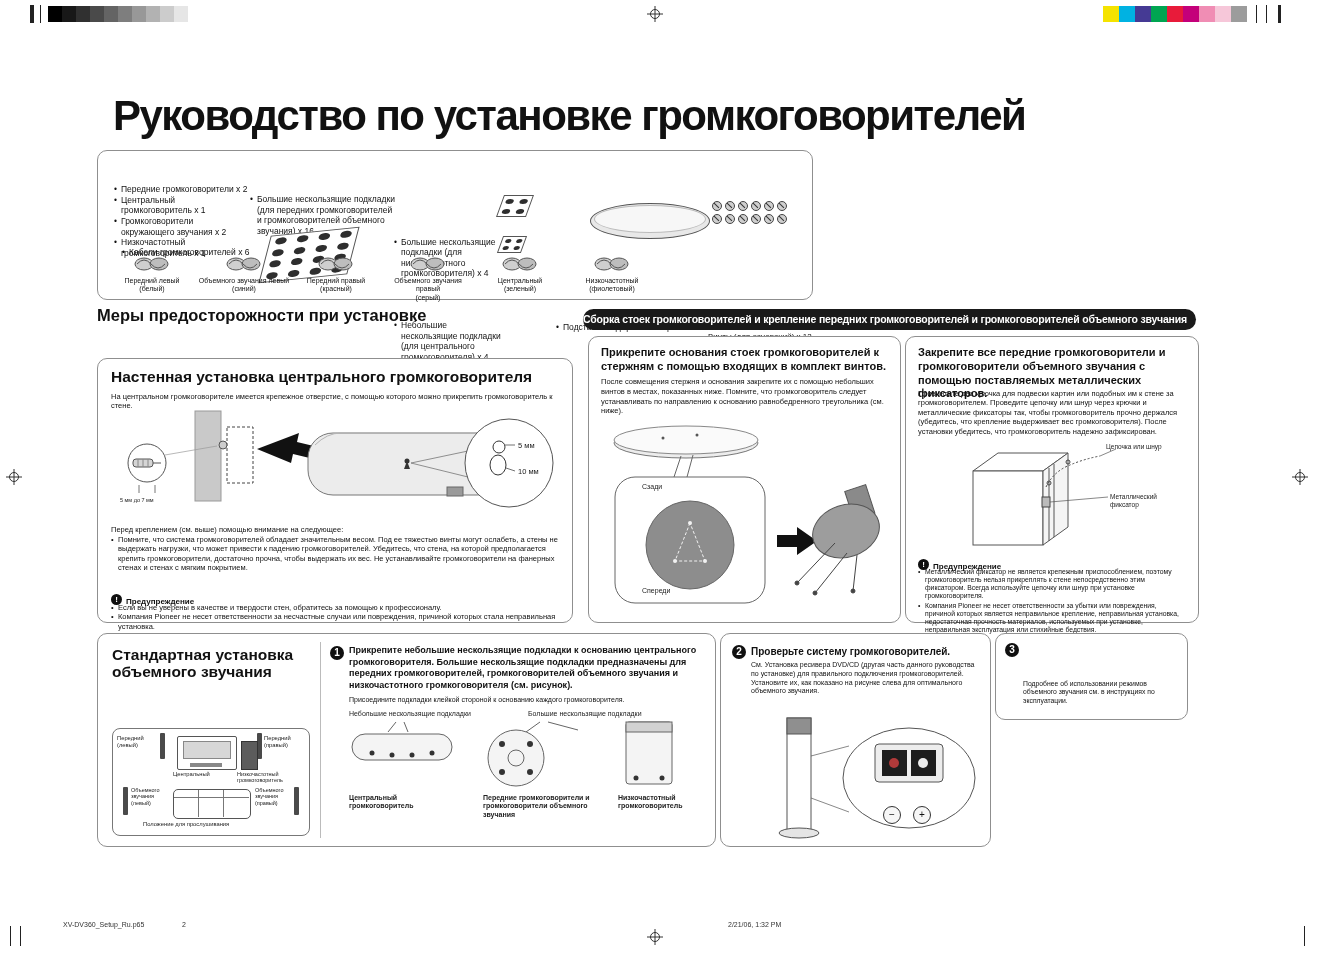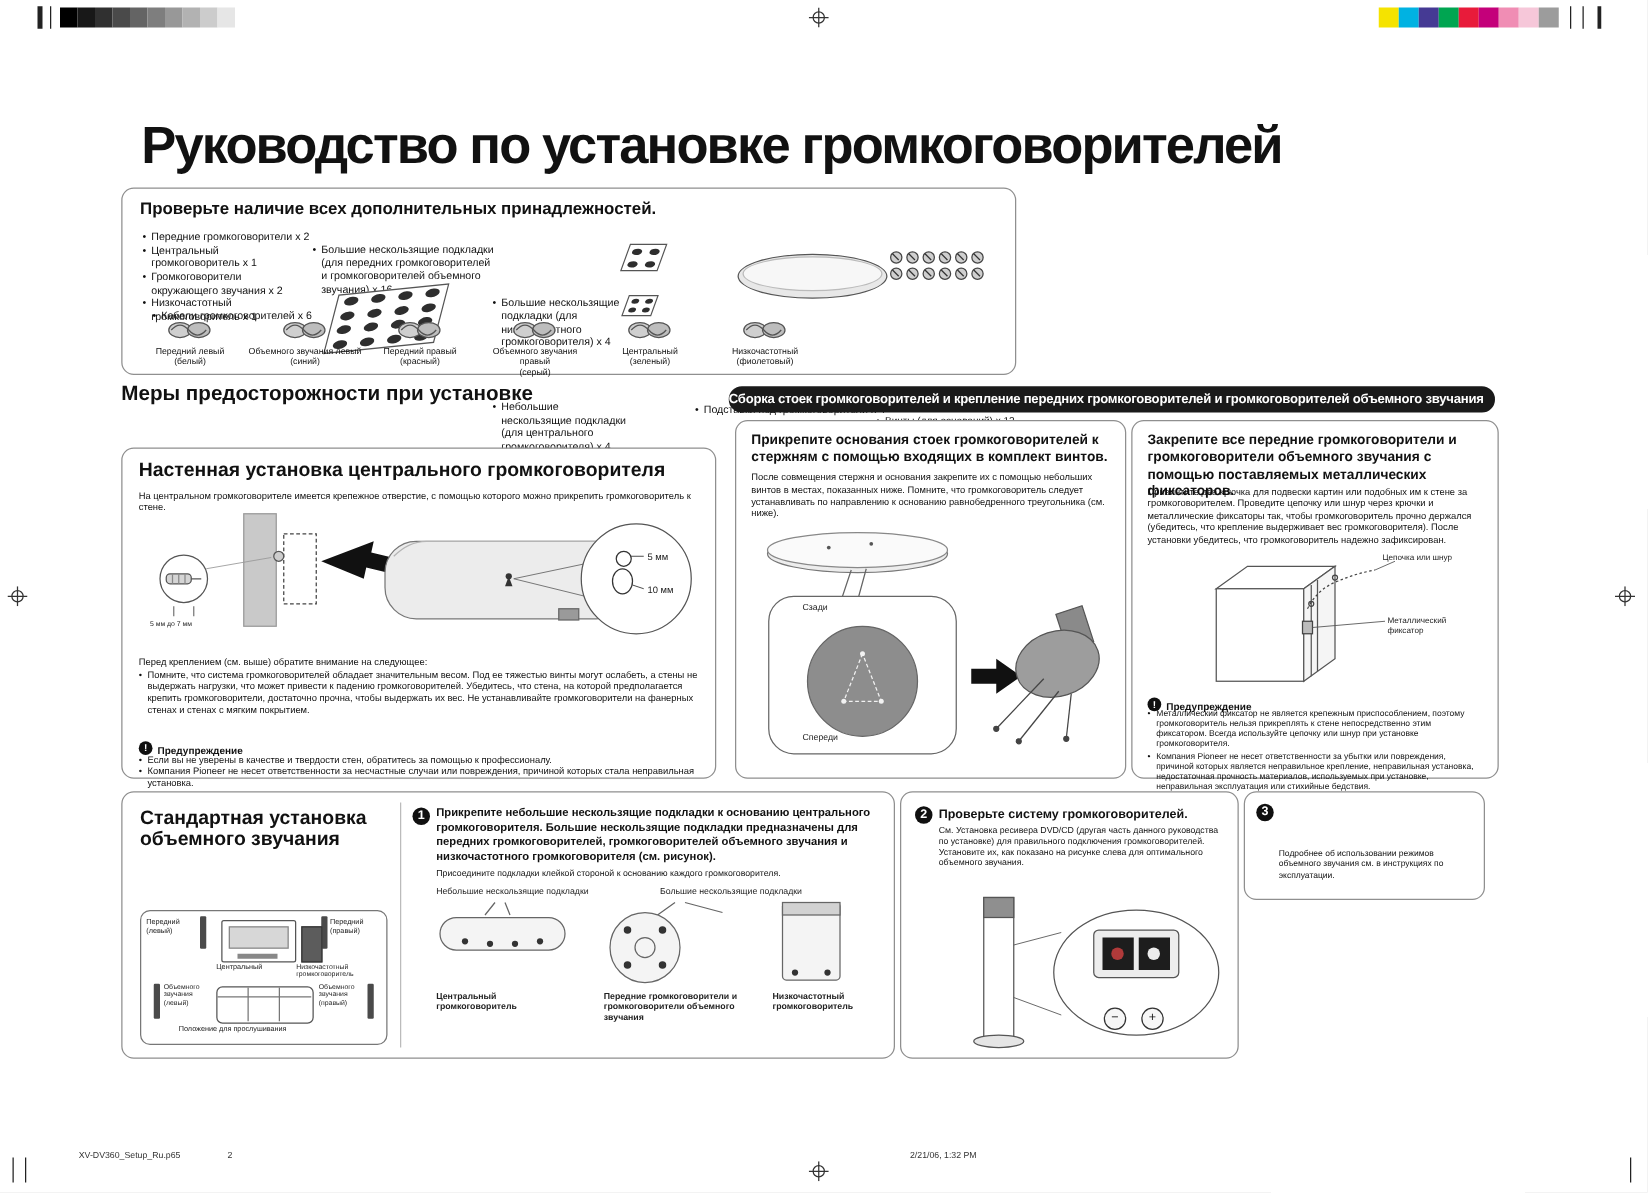--- a/index.html
+++ b/index.html
@@ -83,21 +83,20 @@
     </svg>
   <svg class="abs" style="left:1292px;top:469px" width="16" height="16" viewBox="0 0 16 16">
       <line x1="8" y1="0" x2="8" y2="16" stroke="#333" stroke-width="1"></line>
       <line x1="0" y1="8" x2="16" y2="8" stroke="#333" stroke-width="1"></line>
       <circle cx="8" cy="8" r="4.5" fill="none" stroke="#333"></circle>
     </svg>
 
   <div class="abs bold" style="left:113px;top:92px;font-size:42px;letter-spacing:-1.5px;white-space:nowrap">Руководство по установке громкоговорителей</div>
 
   <div class="box" style="left:97px;top:150px;width:714px;height:148px">
-    <div class="abs bold" style="left:14px;top:8px;font-size:13.5px">Проверьте наличие всех дополнительных принадлежностей.</div>
 
     <div class="abs" style="left:16px;top:33px;width:134px;font-size:8.5px;line-height:1.25">
       <div class="blt">Передние громкоговорители x 2</div>
       <div class="blt">Центральный громкоговоритель x 1</div>
       <div class="blt">Громкоговорители окружающего звучания x 2</div>
       <div class="blt">Низкочастотный громкоговоритель x 1</div>
     </div>
 
     <div class="abs blt" style="left:24px;top:96px;width:150px;font-size:8.5px">Кабели громкоговорителей x 6</div>
 
@@ -244,21 +243,21 @@
       <circle cx="398" cy="58" r="44" fill="#fff" stroke="#555"></circle>
       <circle cx="388" cy="42" r="6" fill="none" stroke="#333"></circle>
       <ellipse cx="387" cy="60" rx="8" ry="10" fill="none" stroke="#333"></ellipse>
       <line x1="394" y1="40" x2="404" y2="40" stroke="#333" stroke-width="0.7"></line>
       <line x1="395" y1="63" x2="404" y2="66" stroke="#333" stroke-width="0.7"></line>
     </svg>
     <div class="lbl" style="left:420px;top:82px;font-size:7.5px">5 мм</div>
     <div class="lbl" style="left:420px;top:108px;font-size:7.5px">10 мм</div>
     <div class="lbl" style="left:22px;top:138px;font-size:5.5px">5 мм до 7 мм</div>
 
-    <div class="abs" style="left:13px;top:166px;width:450px;font-size:7.5px">Перед креплением (см. выше) обратите внимание на следующее:</div>
+    <div class="abs" style="left:13px;top:166px;width:450px;font-size:7.5px">Перед креплением (см. выше) помощью внимание на следующее:</div>
     <div class="abs" style="left:13px;top:176px;width:450px;font-size:7.5px;line-height:1.25">
       <div class="blt">Помните, что система громкоговорителей обладает значительным весом. Под ее тяжестью винты могут ослабеть, а стены не выдержать нагрузки, что может привести к падению громкоговорителей. Убедитесь, что стена, на которой предполагается крепить громкоговорители, достаточно прочна, чтобы выдержать их вес. Не устанавливайте громкоговорители на фанерных стенах и стенах с мягким покрытием.</div>
     </div>
     <div class="abs" style="left:13px;top:231px">
       <span class="warnicon">!</span><span class="bold" style="font-size:8px">Предупреждение</span>
     </div>
     <div class="abs" style="left:13px;top:244px;width:450px;font-size:7.5px;line-height:1.25">
       <div class="blt">Если вы не уверены в качестве и твердости стен, обратитесь за помощью к профессионалу.</div>
       <div class="blt">Компания Pioneer не несет ответственности за несчастные случаи или повреждения, причиной которых стала неправильная установка.</div>
     </div>

